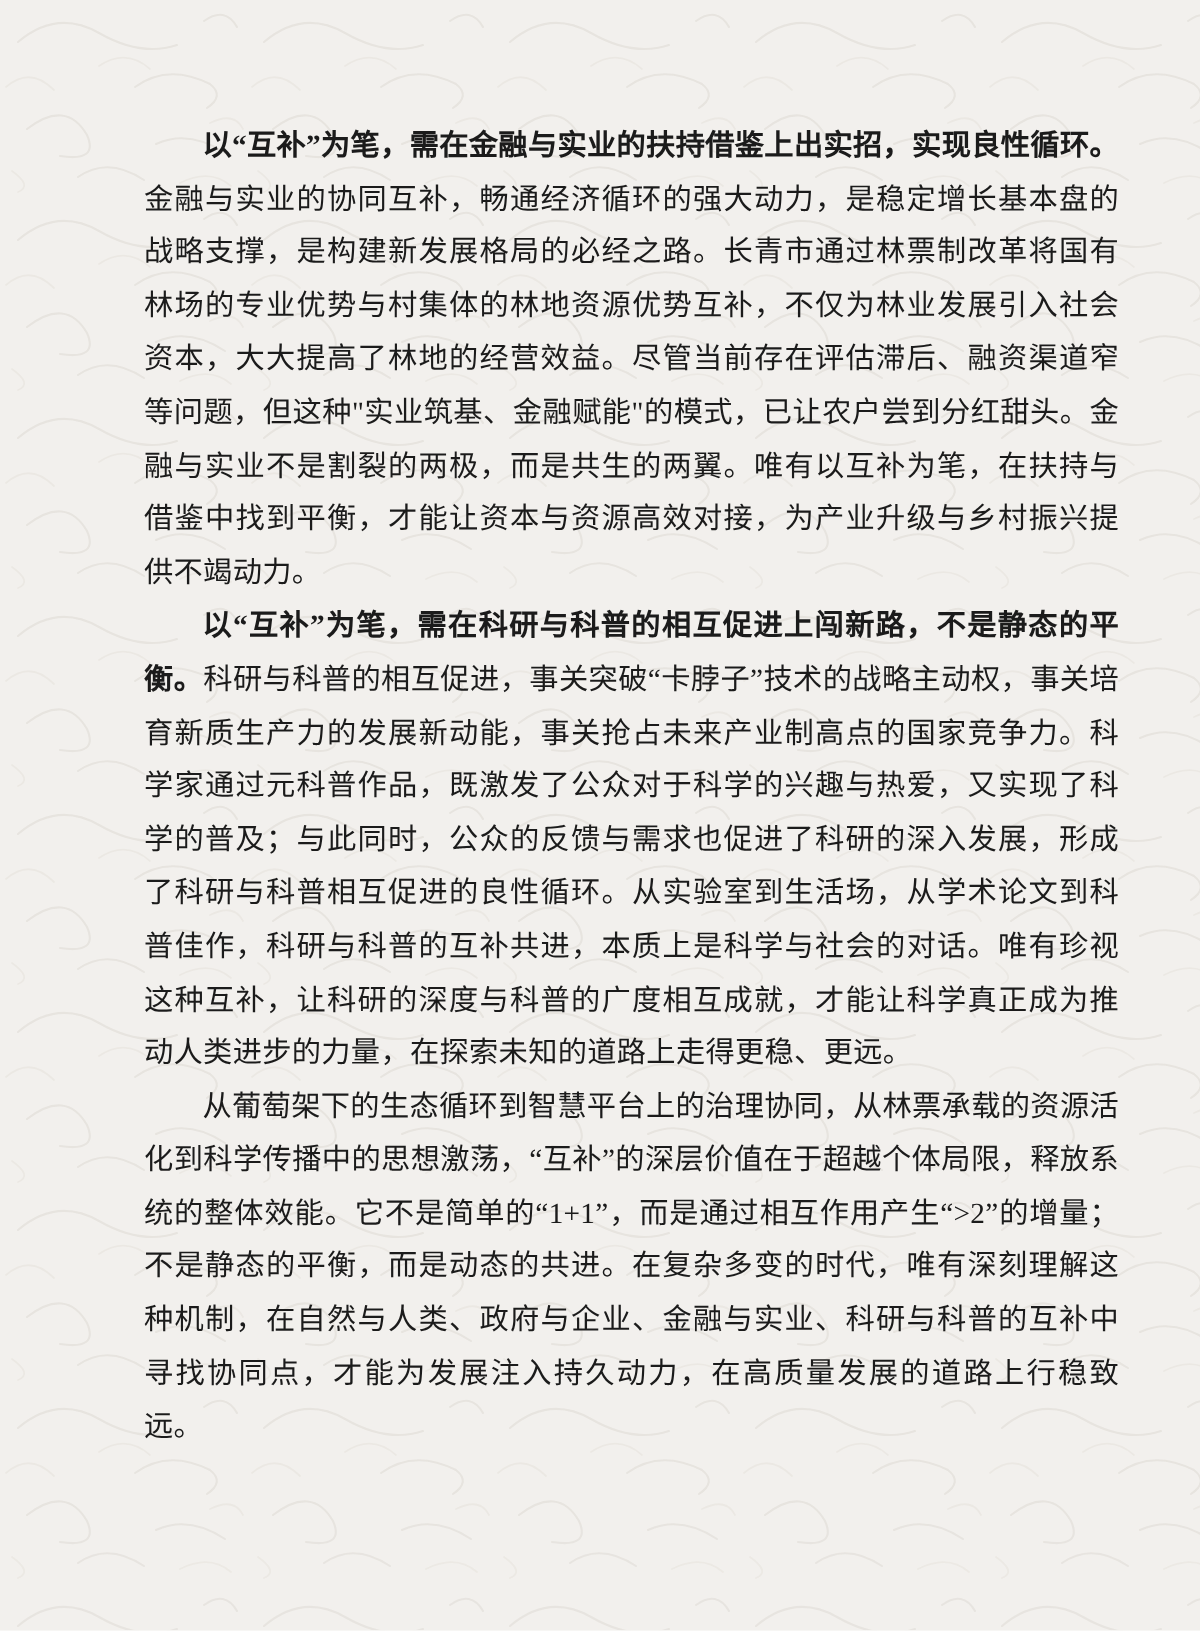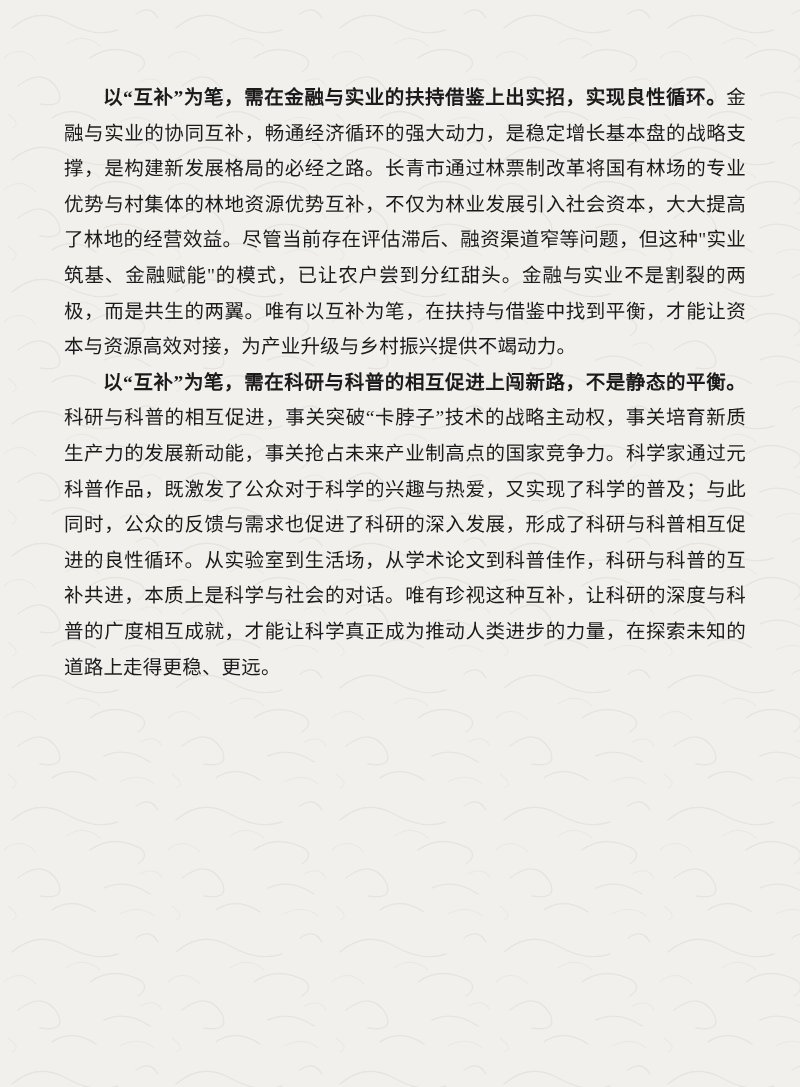--- a/index.html
+++ b/index.html
@@ -6,20 +6,21 @@
     margin: 0;
     padding: 0;
   }
   .page {
     position: relative;
     width: 800px;
     height: 1087px;
     background: #f2f0ed;
     overflow: hidden;
     box-sizing: border-box;
+    padding-left: 32px;
   }
   .texture {
     position: absolute;
     top: 0;
     left: 0;
     width: 800px;
     height: 1087px;
     opacity: 0.9;
     pointer-events: none;
   }
@@ -67,15 +68,16 @@
           <path d="M140 82 Q156 74 162 86"></path>
         </g>
       </pattern>
     </defs>
     <rect width="800" height="1087" fill="url(#paper-pattern)"></rect>
   </svg>
 
   <main class="content">
     <p><strong>以“互补”为笔，需在金融与实业的扶持借鉴上出实招，实现良性循环。</strong><span>金融与实业的协同互补，畅通经济循环的强大动力，是稳定增长基本盘的战略支撑，是构建新发展格局的必经之路。长青市通过林票制改革将国有林场的专业优势与村集体的林地资源优势互补，不仅为林业发展引入社会资本，大大提高了林地的经营效益。尽管当前存在评估滞后、融资渠道窄等问题，但这种"实业筑基、金融赋能"的模式，已让农户尝到分红甜头。金融与实业不是割裂的两极，而是共生的两翼。唯有以互补为笔，在扶持与借鉴中找到平衡，才能让资本与资源高效对接，为产业升级与乡村振兴提供不竭动力。</span></p>
     <p><strong>以“互补”为笔，需在科研与科普的相互促进上闯新路，不是静态的平衡。</strong><span>科研与科普的相互促进，事关突破“卡脖子”技术的战略主动权，事关培育新质生产力的发展新动能，事关抢占未来产业制高点的国家竞争力。科学家通过元科普作品，既激发了公众对于科学的兴趣与热爱，又实现了科学的普及；与此同时，公众的反馈与需求也促进了科研的深入发展，形成了科研与科普相互促进的良性循环。从实验室到生活场，从学术论文到科普佳作，科研与科普的互补共进，本质上是科学与社会的对话。唯有珍视这种互补，让科研的深度与科普的广度相互成就，才能让科学真正成为推动人类进步的力量，在探索未知的道路上走得更稳、更远。</span></p>
+    <p><strong></strong><span>从葡萄架下的生态循环到智慧平台上的治理协同，从林票承载的资源活化到科学传播中的思想激荡，“互补”的深层价值在于超越个体局限，释放系统的整体效能。它不是简单的“1+1”，而是通过相互作用产生“&gt;2”的增量；不是静态的平衡，而是动态的共进。在复杂多变的时代，唯有深刻理解这种机制，在自然与人类、政府与企业、金融与实业、科研与科普的互补中寻找协同点，才能为发展注入持久动力，在高质量发展的道路上行稳致远。</span></p>
   </main>
 
 </div>
 
 </body></html>

